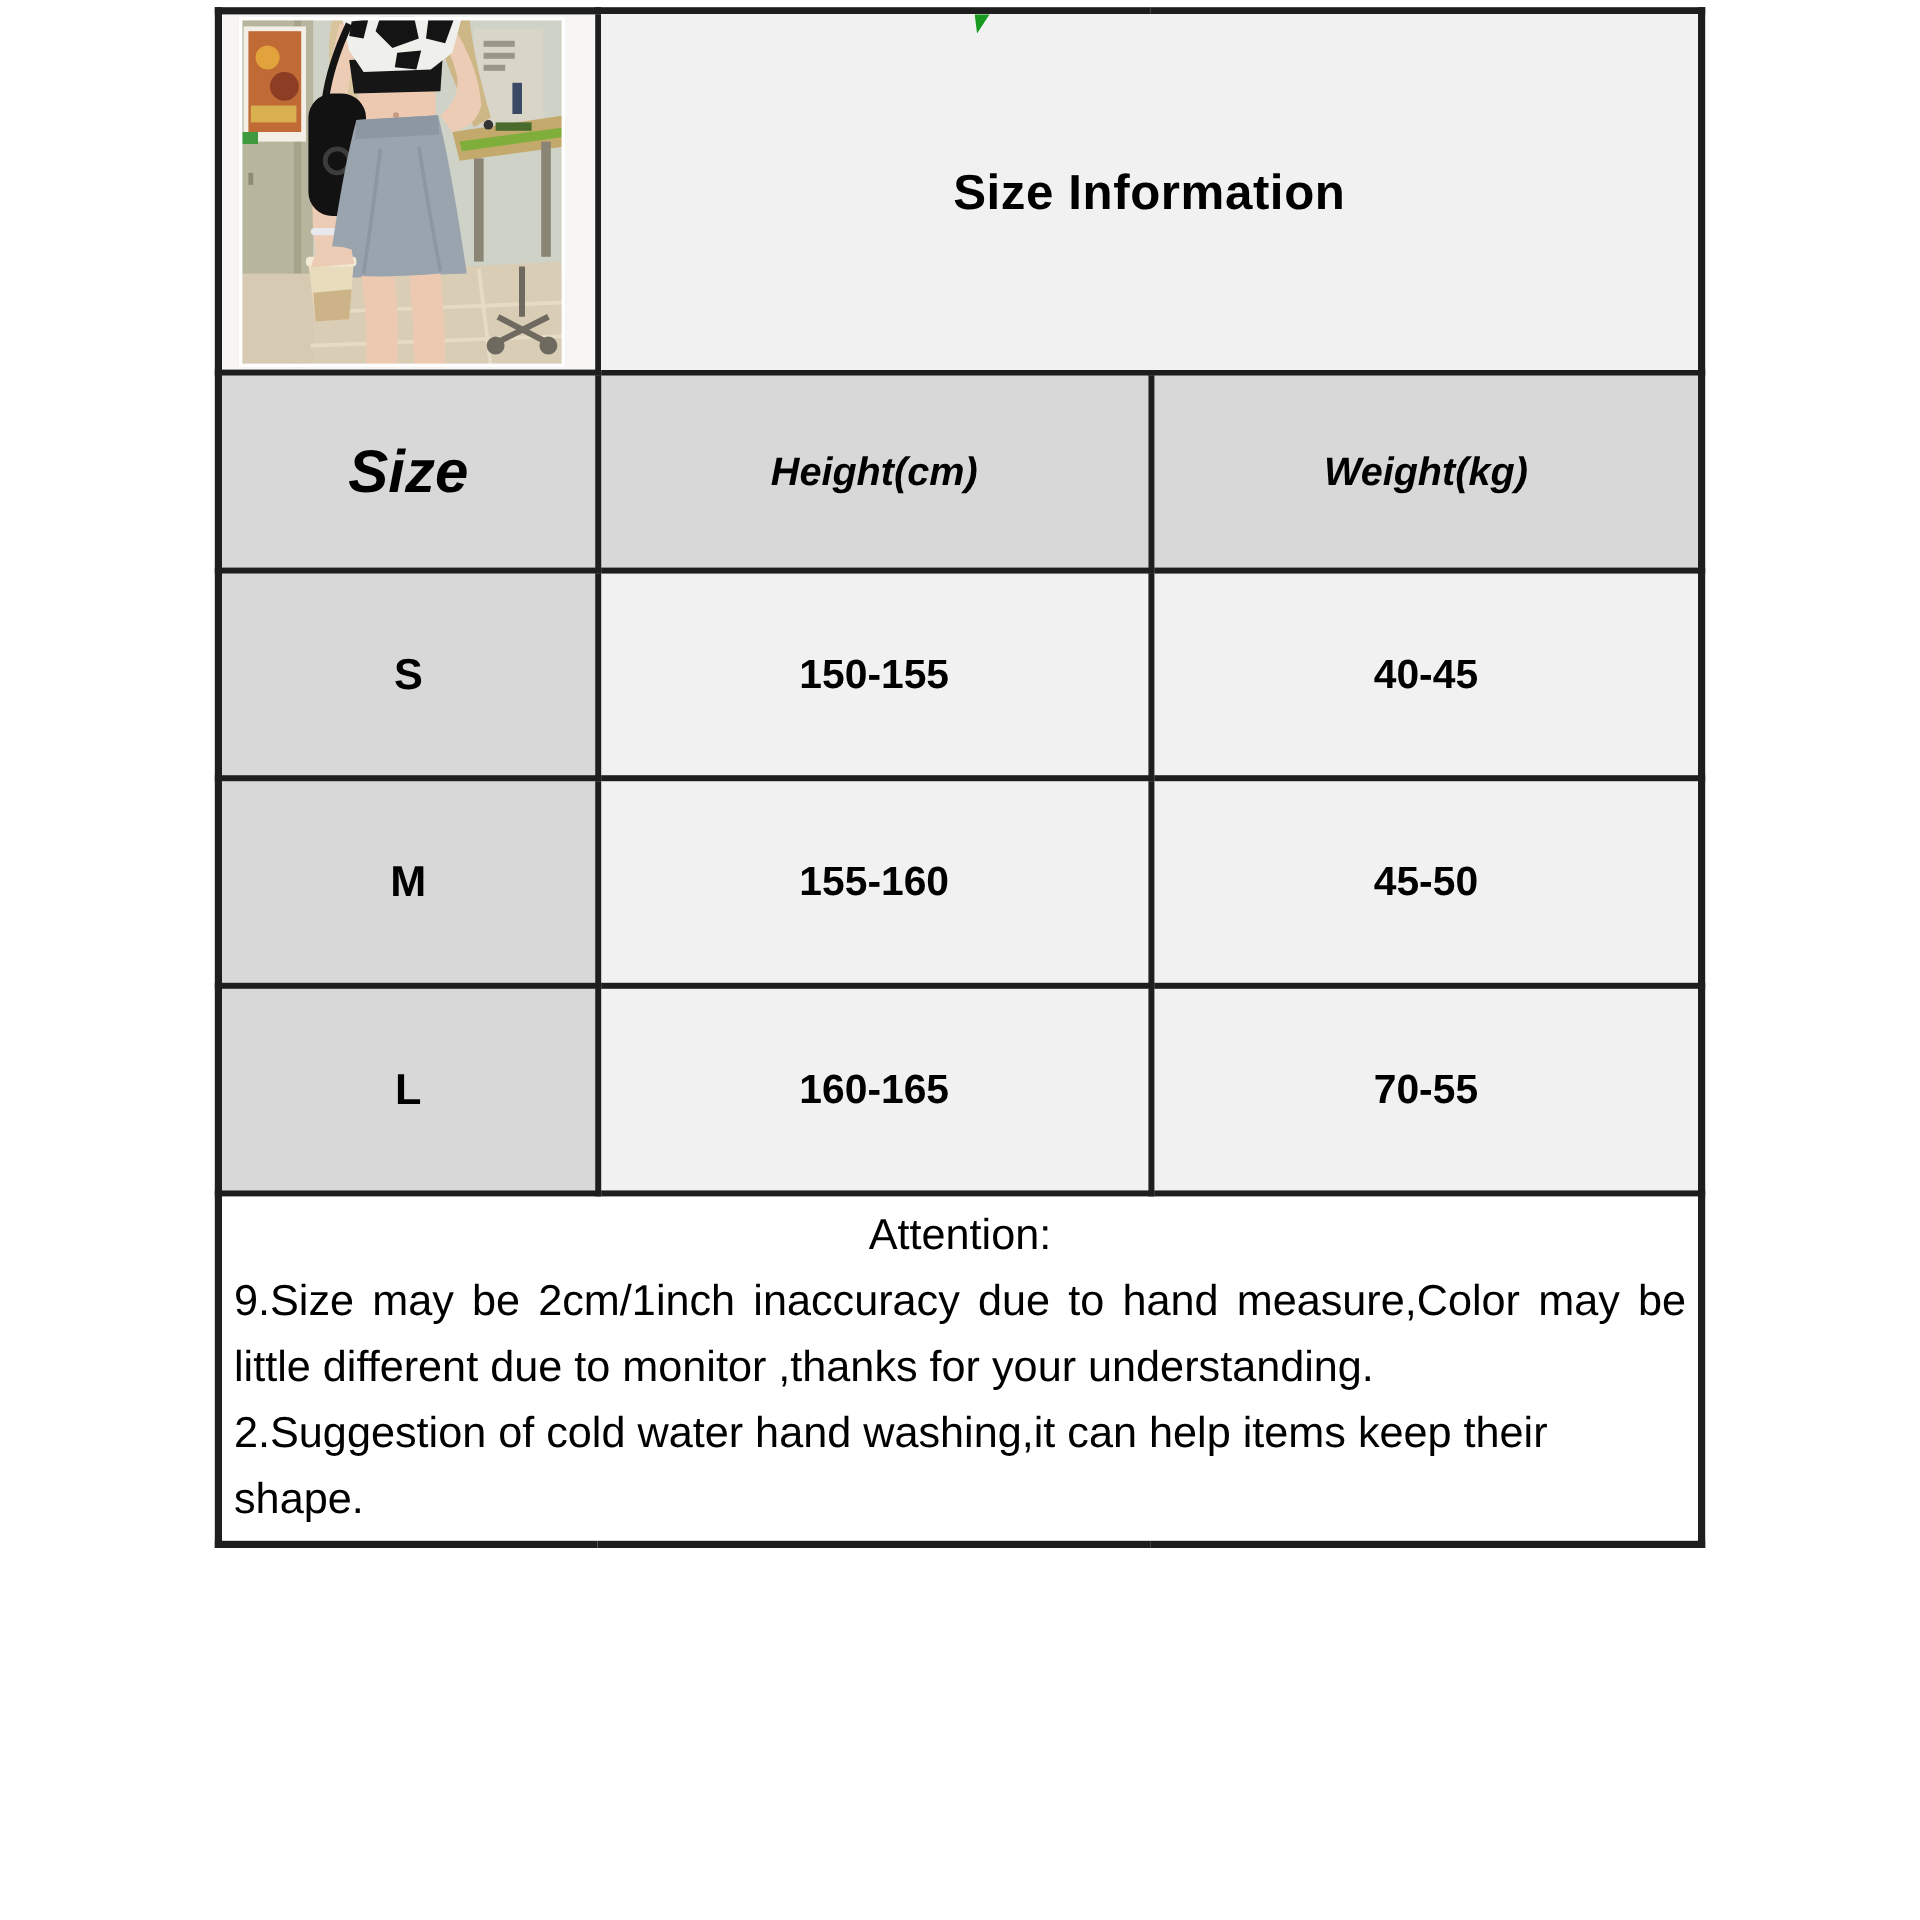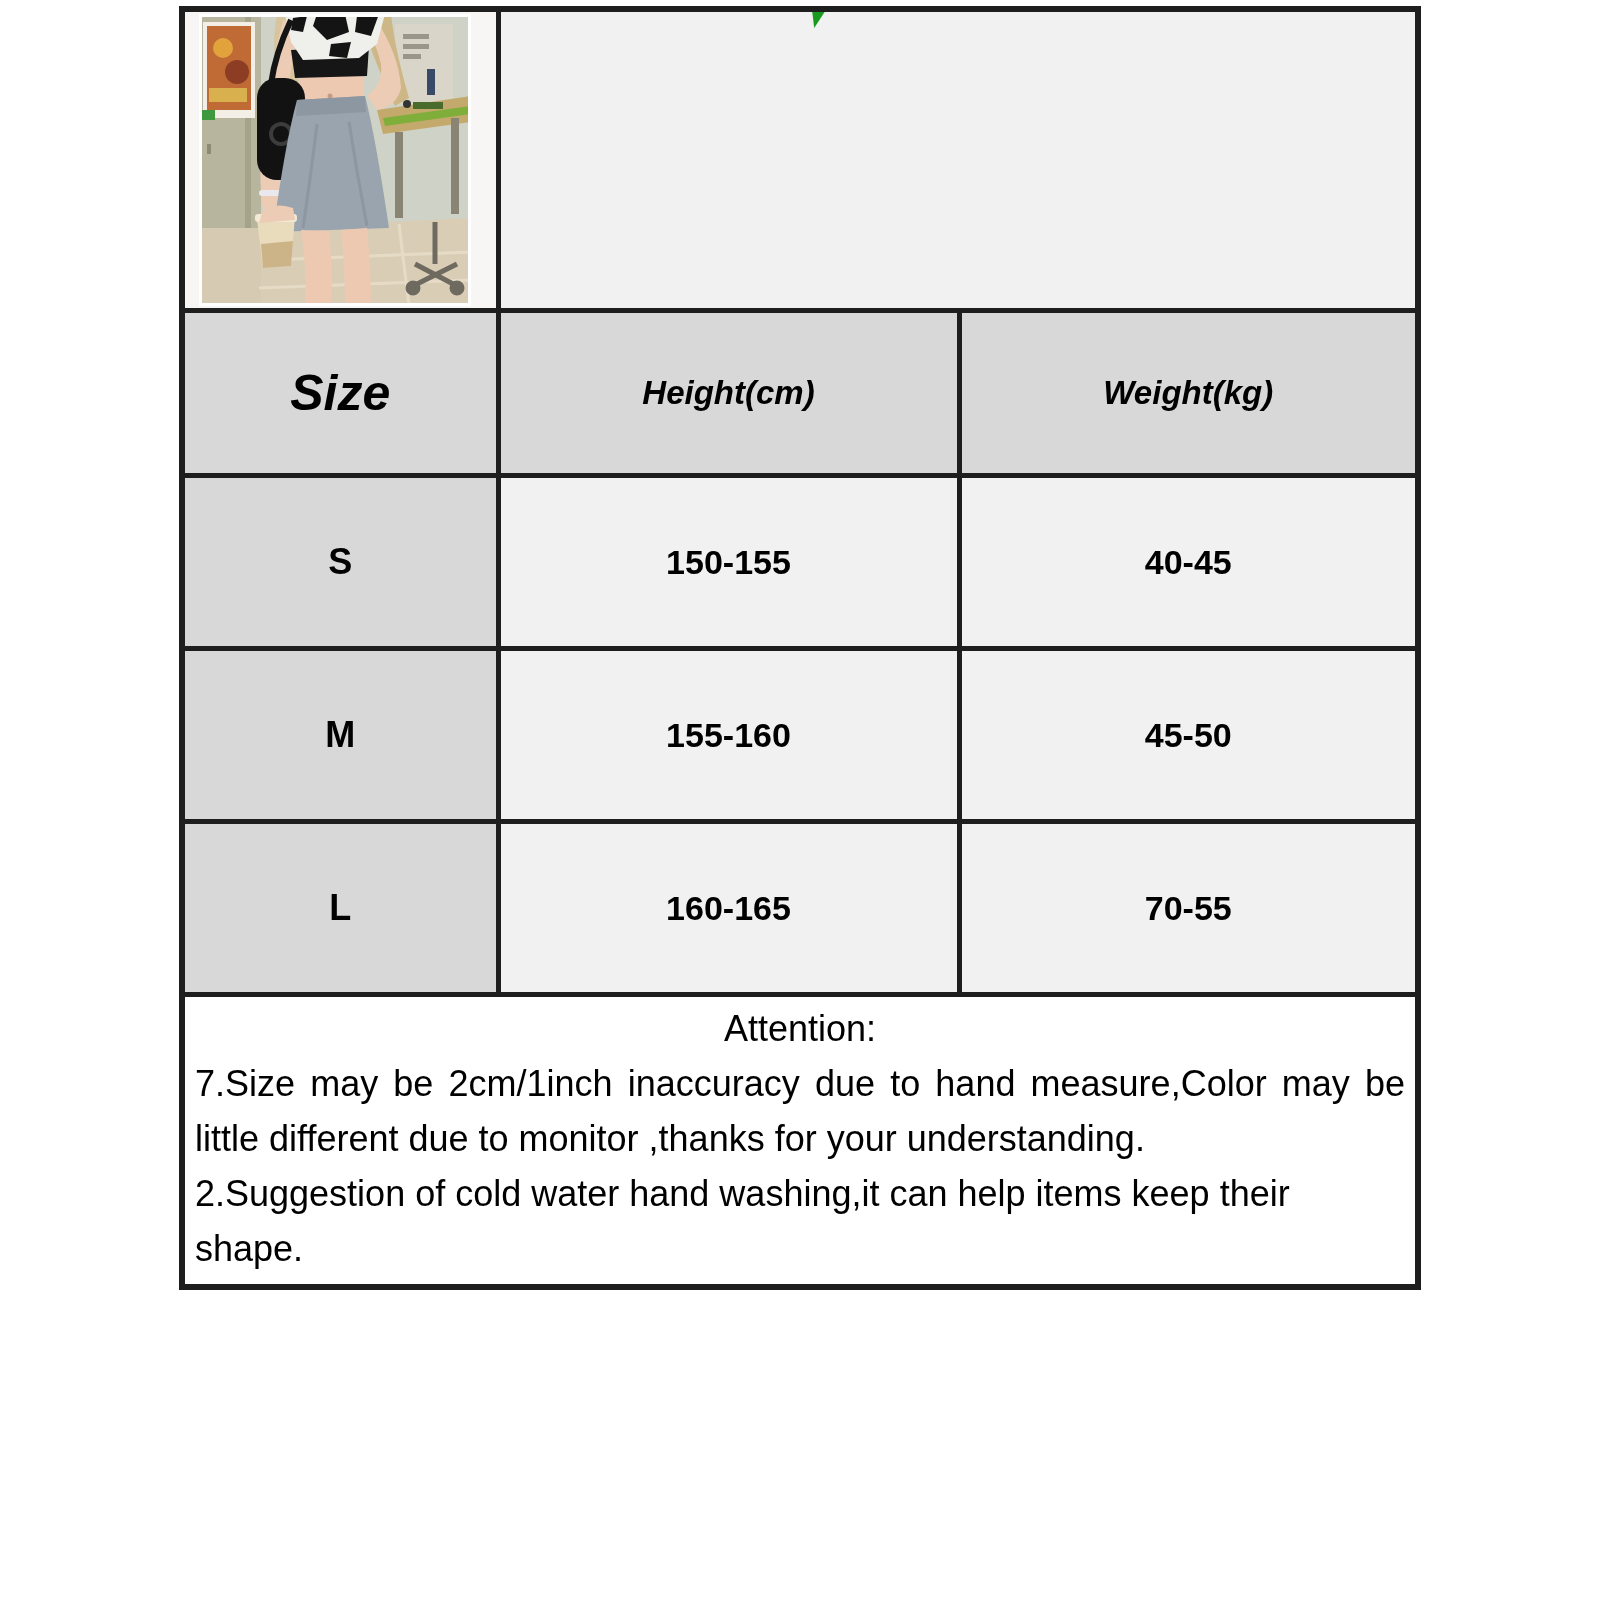--- a/index.html
+++ b/index.html
@@ -197,20 +197,21 @@
                 <path d="M64 196 Q78 188 94 194 L96 206 L60 209 Z" fill="#ecccb5"></path>
               </g>
             </g>
 
             <rect x="0" y="0" width="272" height="292" fill="none" stroke="#ffffff" stroke-width="6"></rect>
           </svg>
         </div>
       </td>
       <td class="title-cell" colspan="2">
         <span class="comment-flag"></span>
+        <div class="title-text">Size Information</div>
       </td>
     </tr>
 
     <tr>
       <td class="head-cell size-head">Size</td>
       <td class="head-cell col-head">Height(cm)</td>
       <td class="head-cell col-head">Weight(kg)</td>
     </tr>
 
     <tr>
@@ -225,19 +226,19 @@
     </tr>
     <tr>
       <td class="label-cell">L</td>
       <td class="value-cell">160-165</td>
       <td class="value-cell">70-55</td>
     </tr>
 
     <tr>
       <td class="attention-cell" colspan="3">
         <p class="attention-heading">Attention:</p>
-        <p class="attention-line">7.Size may be 2cm/1inch inaccuracy due to hand measure,Color may be little different due to monitor ,thanks for your understanding.</p>
+        <p class="attention-line">9.Size may be 2cm/1inch inaccuracy due to hand measure,Color may be little different due to monitor ,thanks for your understanding.</p>
         <p class="attention-line last">2.Suggestion of cold water hand washing,it can help items keep their shape.</p>
       </td>
     </tr>
   </tbody>
     </table>
 </div>
 
 </body></html>

